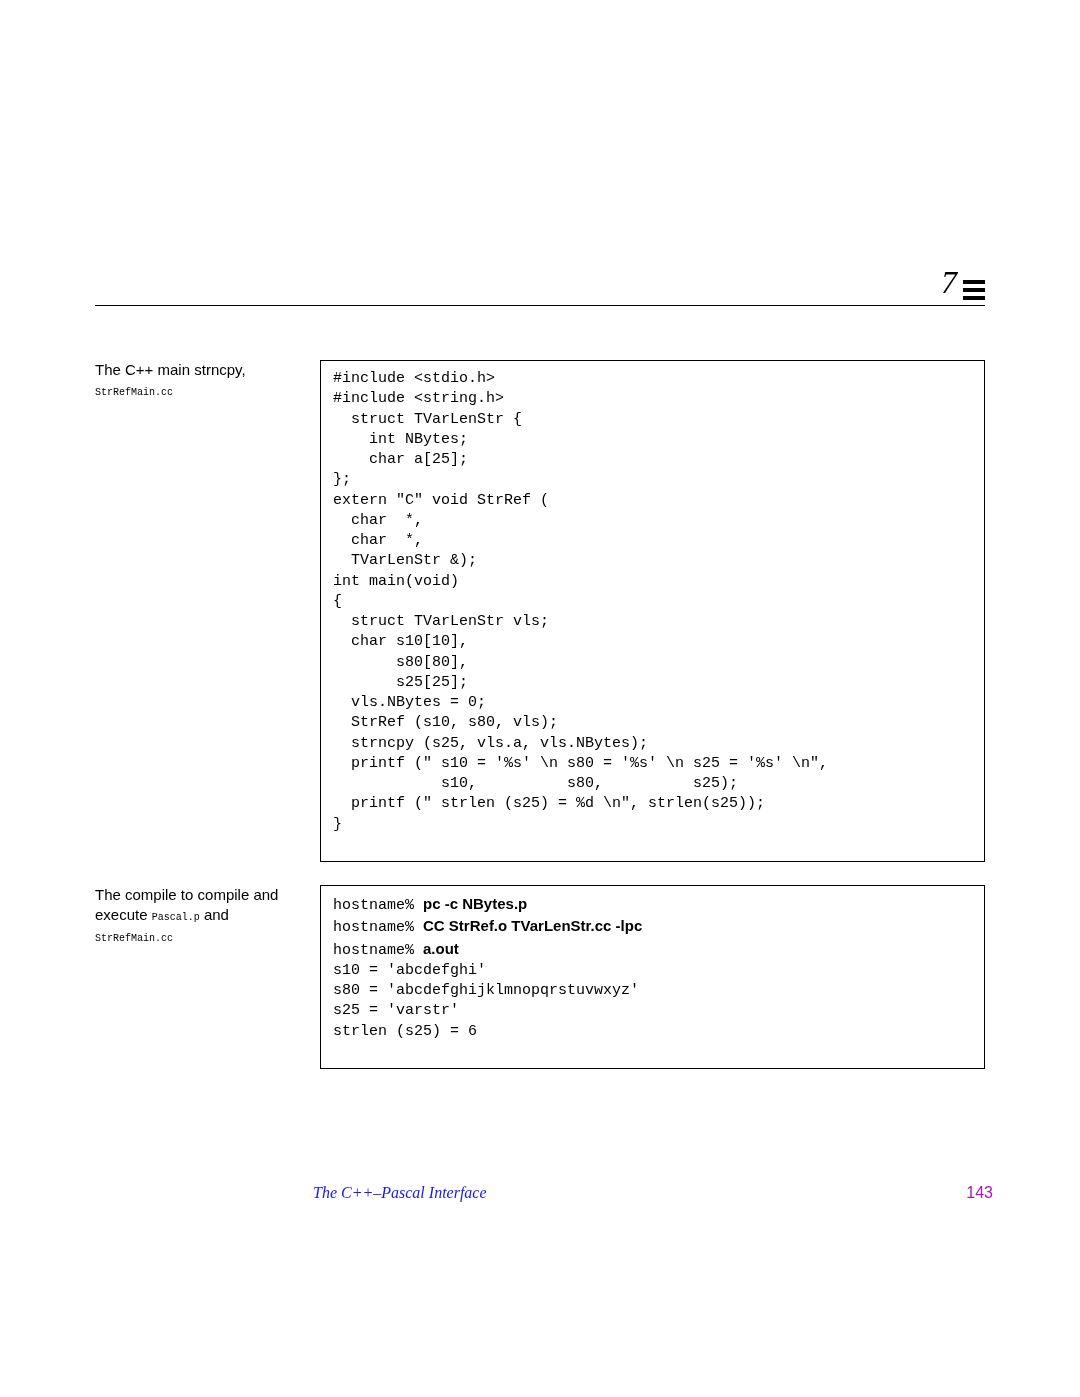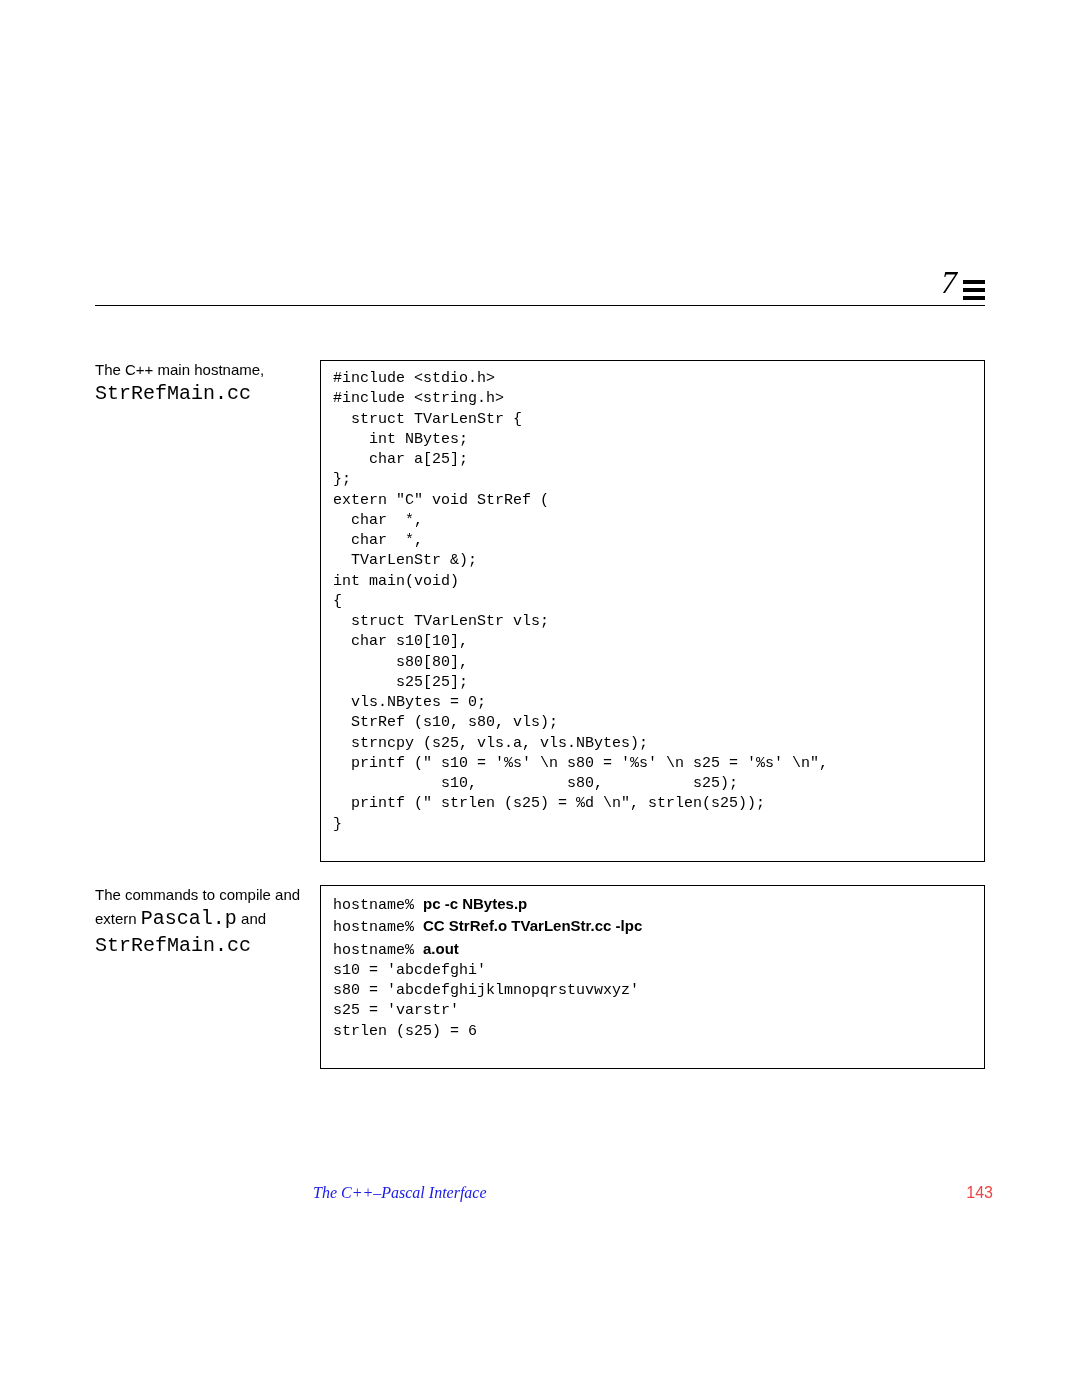--- a/index.html
+++ b/index.html
@@ -52,21 +52,21 @@
   .sidebar-col {
     width: 215px;
     flex: 0 0 215px;
     padding-right: 10px;
     font-size: 15px;
     line-height: 1.35;
     font-family: "Helvetica Neue", Helvetica, Arial, sans-serif;
   }
   .sidebar-col .mono {
     font-family: "Courier New", Courier, monospace;
-    font-size: 20px;
+    font-size: 10px;
   }
   .code-col {
     flex: 1;
     border: 1px solid #000;
     padding: 8px 10px 26px 12px;
     box-sizing: border-box;
   }
   .code-col pre {
     margin: 0;
     font-family: "Courier New", Courier, monospace;
@@ -92,21 +92,21 @@
     align-items: baseline;
   }
   .footer .title {
     color: #1a1ae6;
     font-style: italic;
     font-size: 16px;
     font-family: "Times New Roman", Times, serif;
     margin-left: 218px;
   }
   .footer .page-num {
-    color: #ef4444;
+    color: #a21caf;
     font-size: 16px;
     font-family: "Helvetica Neue", Helvetica, Arial, sans-serif;
   }
 </style>
 </head>
 <body>
 
 <div class="page">
 
   <div class="header">
@@ -116,21 +116,21 @@
         <rect x="0" y="0" width="22" height="4" fill="#000"></rect>
         <rect x="0" y="8" width="22" height="4" fill="#000"></rect>
         <rect x="0" y="16" width="22" height="4" fill="#000"></rect>
       </svg>
     </span>
   </div>
 
   <div class="block block1">
     <div class="block-row">
       <div class="sidebar-col">
-        <span>The C++ main hostname,</span><br>
+        <span>The C++ main strncpy,</span><br>
         <span class="mono">StrRefMain.cc</span>
       </div>
       <div class="code-col">
         <pre>#include &lt;stdio.h&gt;
 #include &lt;string.h&gt;
   struct TVarLenStr {
     int NBytes;
     char a[25];
 };
 extern "C" void StrRef (
@@ -150,21 +150,21 @@
             s10,          s80,          s25);
   printf (" strlen (s25) = %d \n", strlen(s25));
 }</pre>
       </div>
     </div>
   </div>
 
   <div class="block block2">
     <div class="block-row">
       <div class="sidebar-col">
-        <span>The commands to compile and extern </span><span class="mono">Pascal.p</span><span> and </span><br>
+        <span>The compile to compile and execute </span><span class="mono">Pascal.p</span><span> and </span><br>
         <span class="mono">StrRefMain.cc</span>
       </div>
       <div class="code-col">
         <pre><span>hostname%</span> <span class="sans-bold-inline">pc -c NBytes.p</span>
 <span>hostname%</span> <span class="sans-bold-inline">CC StrRef.o TVarLenStr.cc -lpc</span>
 <span>hostname%</span> <span class="sans-bold-inline">a.out</span>
 <span>s10 = 'abcdefghi'
 s80 = 'abcdefghijklmnopqrstuvwxyz'
 s25 = 'varstr'
 strlen (s25) = 6</span></pre>

